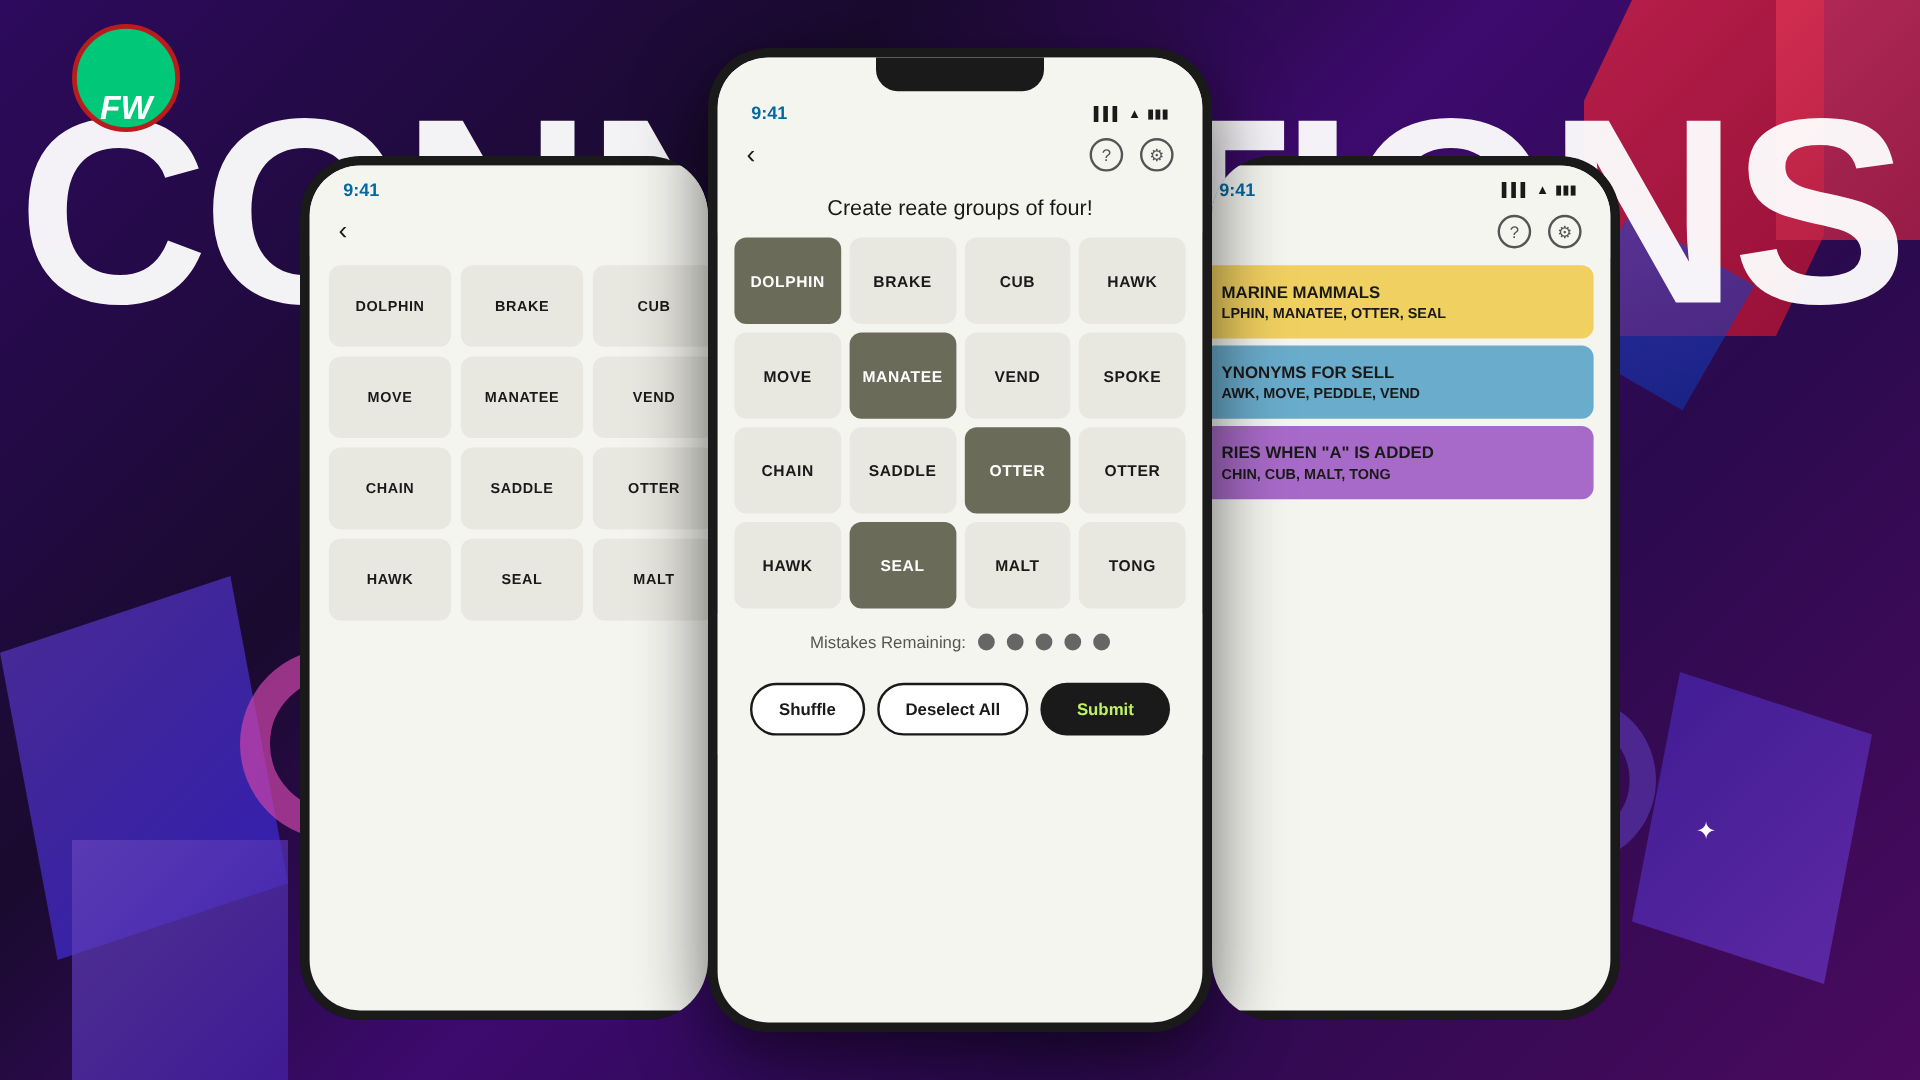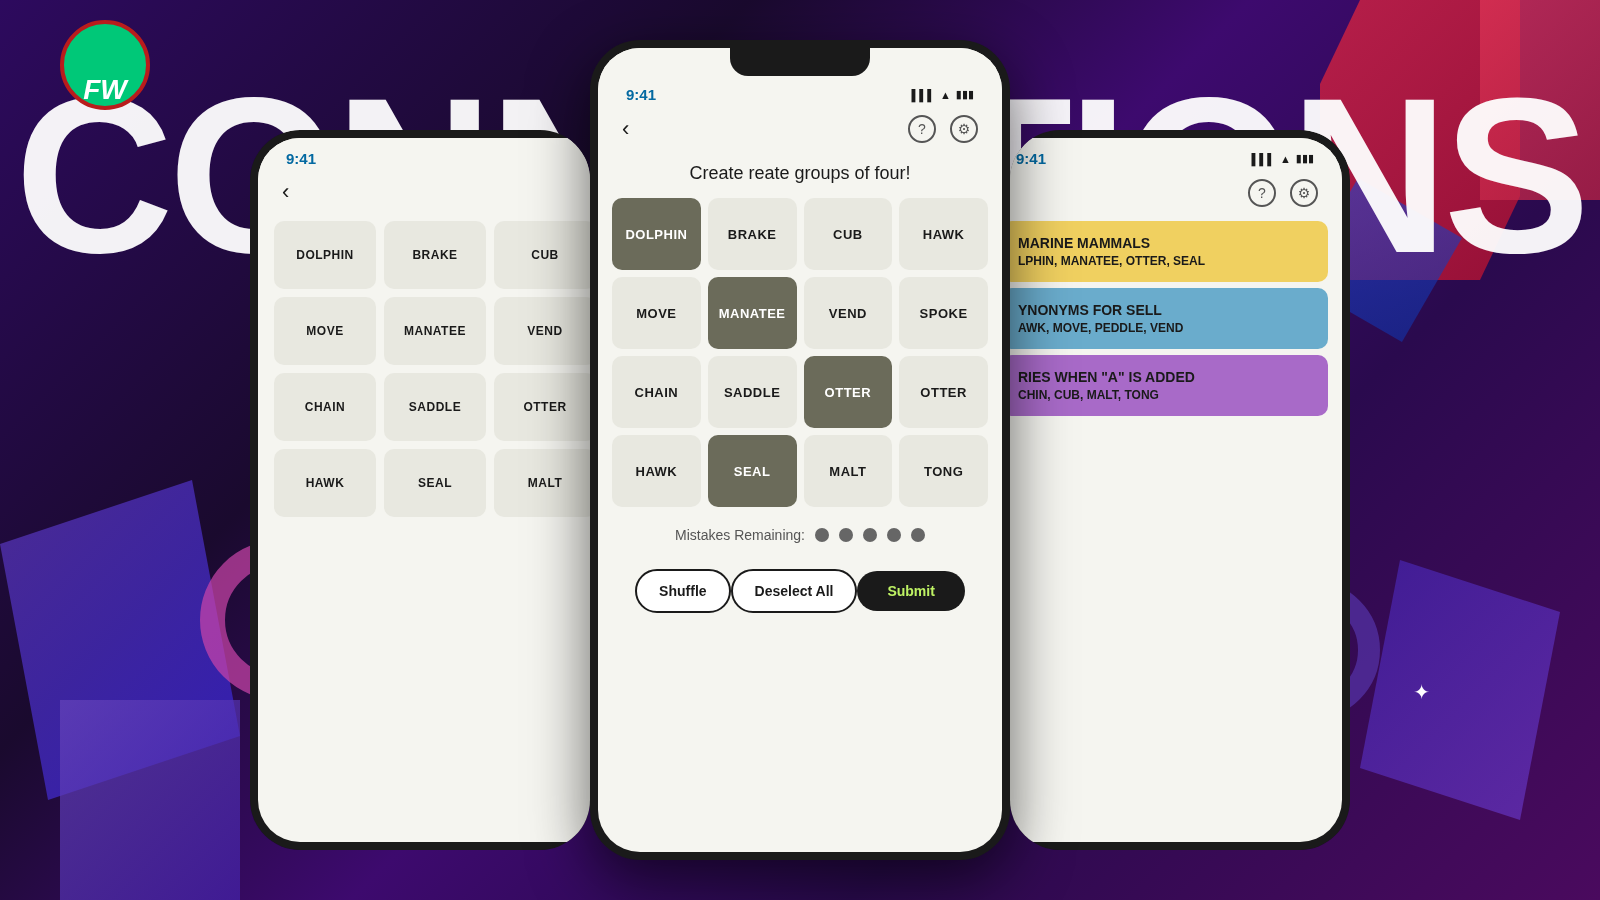--- a/index.html
+++ b/index.html
@@ -252,24 +252,24 @@
       width: 14px;
       height: 14px;
       border-radius: 50%;
       background: #666;
       display: inline-block;
     }
 
     
     .action-buttons {
       display: flex;
+      gap: 10px;
       padding: 10px 16px 16px;
       background: #f5f5f0;
       justify-content: center;
-      align-items: center;
     }
 
     .btn-shuffle, .btn-deselect {
       border: 2px solid #1a1a1a;
       background: white;
       border-radius: 30px;
       padding: 12px 22px;
       font-size: 14px;
       font-weight: 600;
       cursor: pointer;

